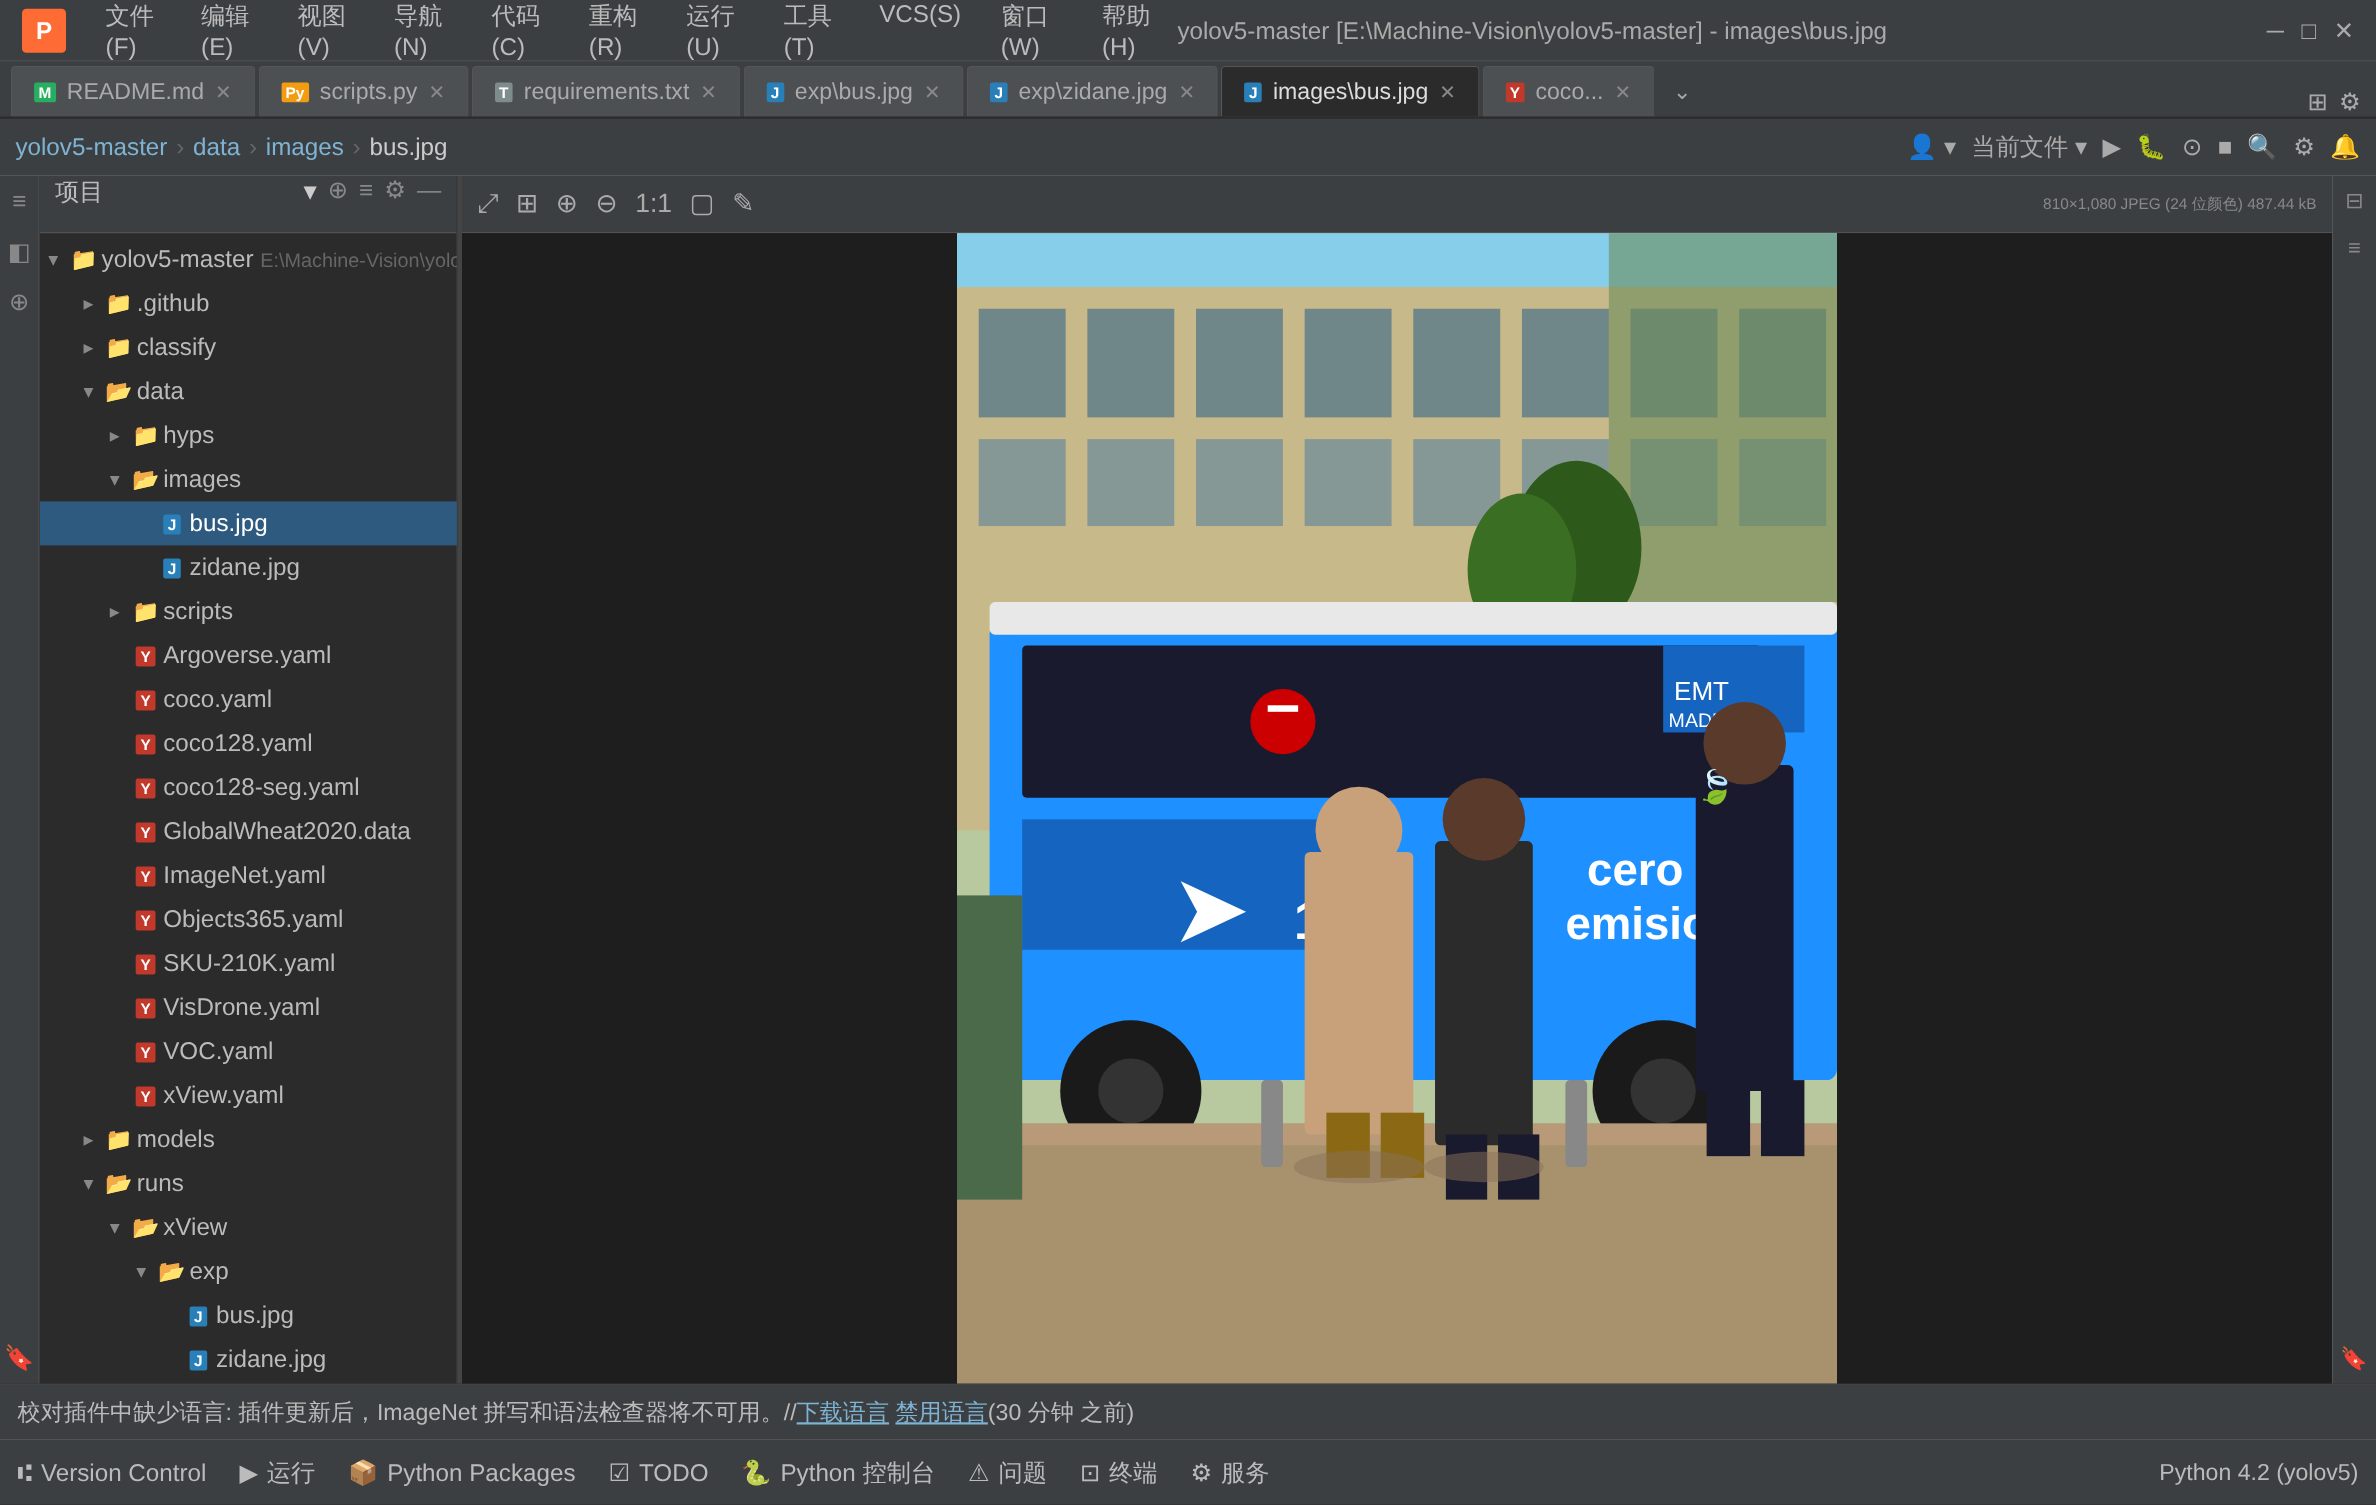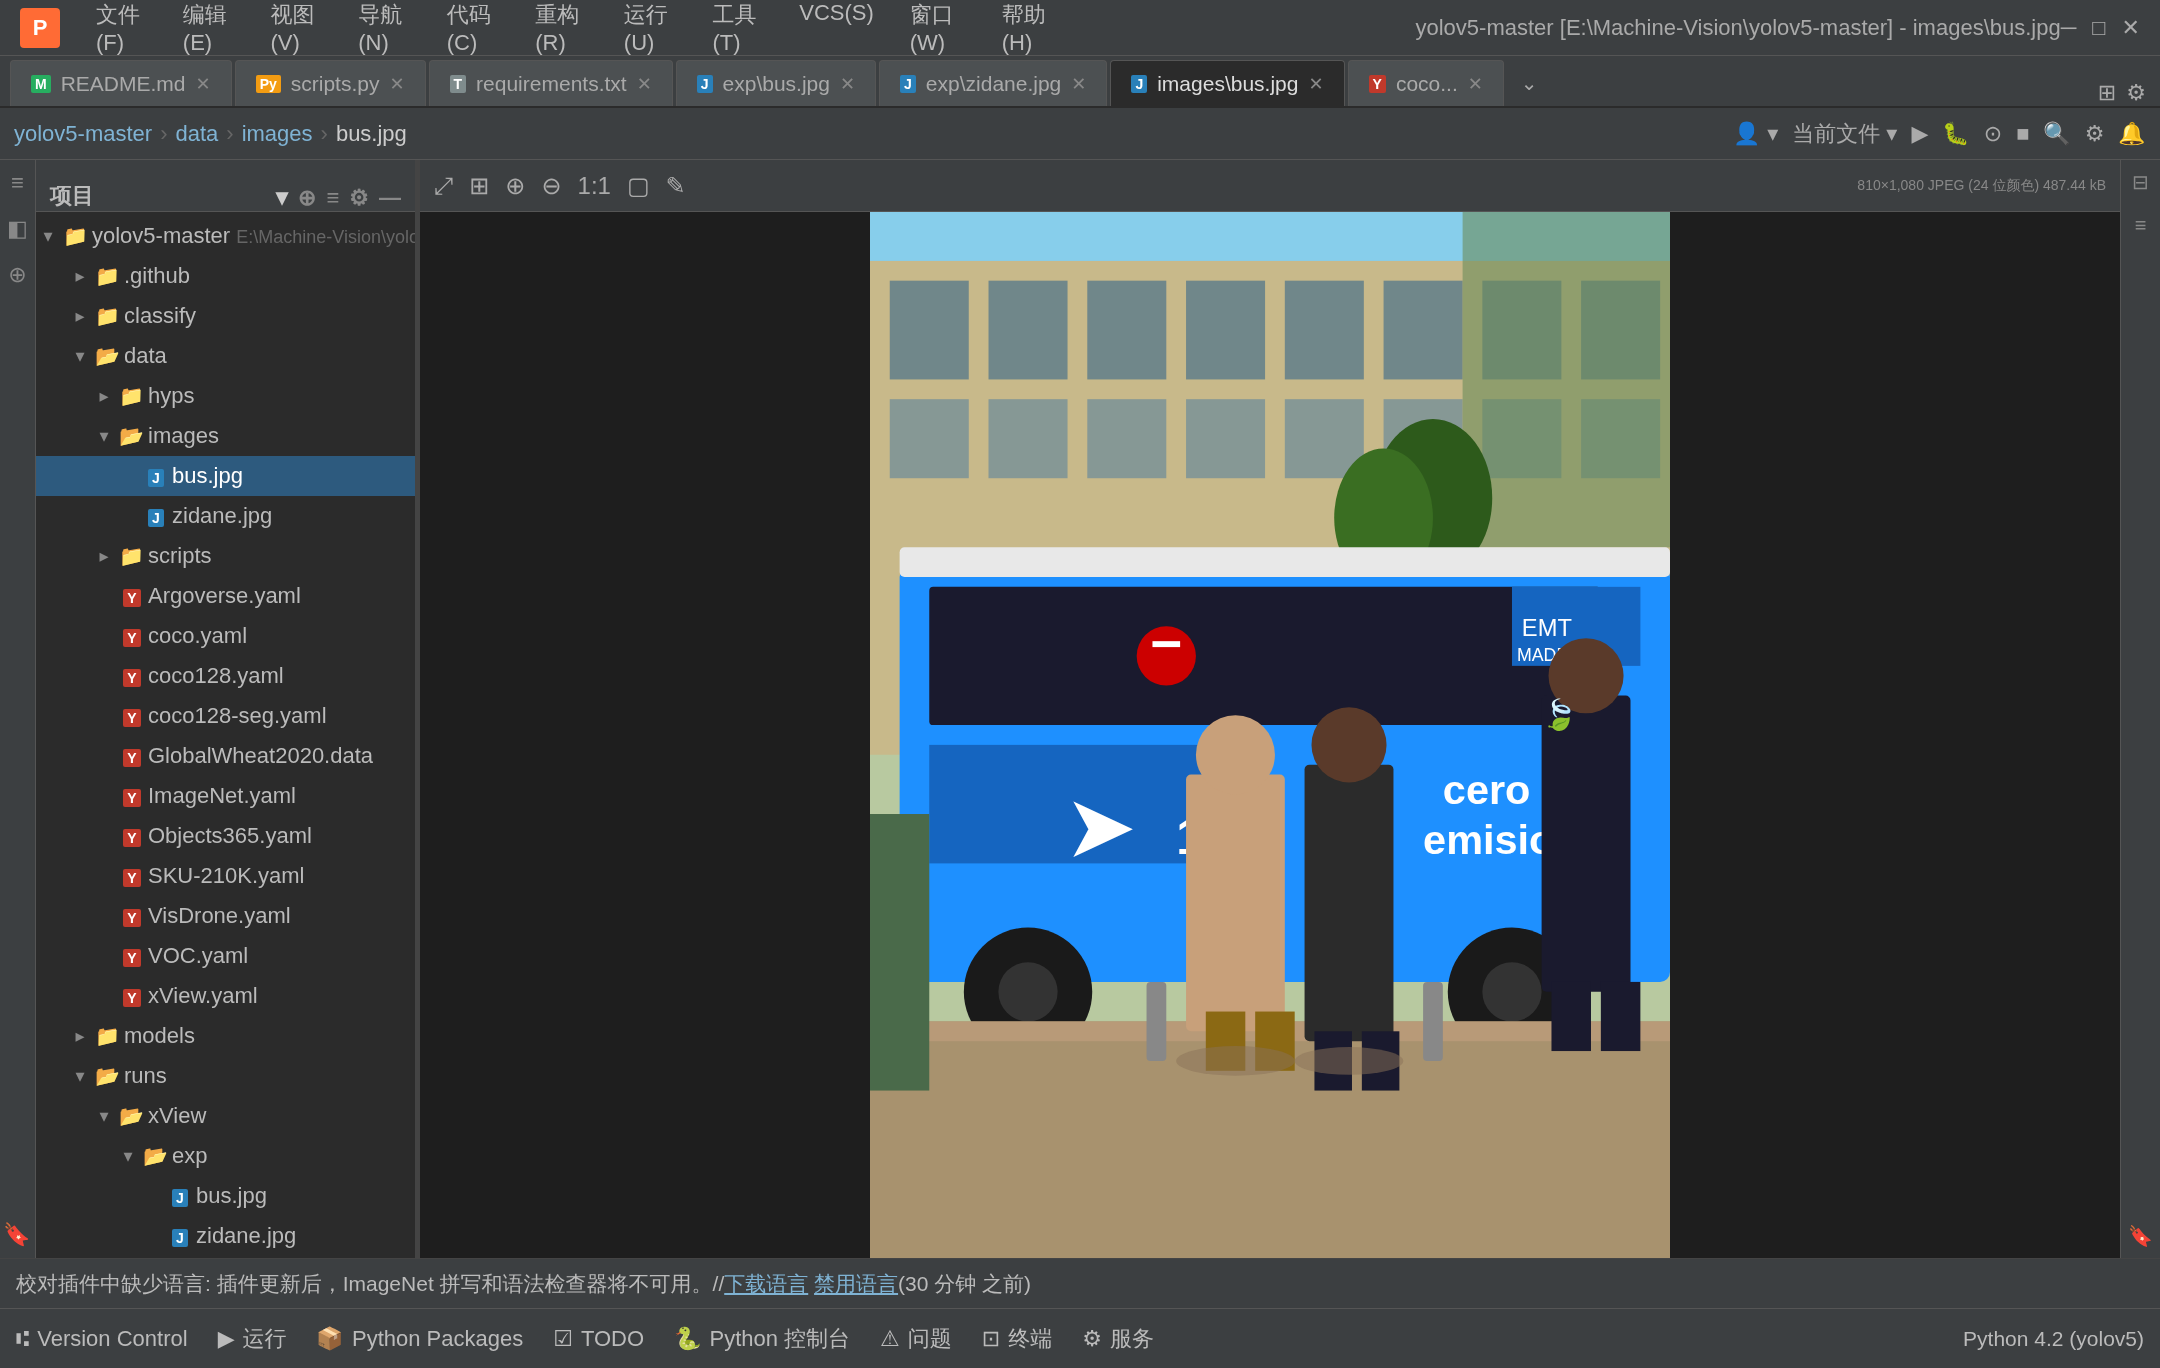--- a/index.html
+++ b/index.html
@@ -38,21 +38,21 @@
     }
     #title-bar .menu-item {
       padding: 4px 16px;
       font-size: 22px;
       color: #bbb;
       cursor: pointer;
       border-radius: 3px;
     }
     #title-bar .title-text {
       flex: 1;
-      text-align: right;
+      text-align: left;
       font-size: 22px;
       color: #aaa;
     }
     #title-bar .window-controls {
       display: flex; gap: 16px;
     }
     #title-bar .win-btn {
       font-size: 22px; color: #aaa; cursor: pointer;
     }
 
@@ -173,26 +173,25 @@
       border-right: 1px solid #444;
       display: flex;
       flex-direction: column;
       flex-shrink: 0;
       overflow: hidden;
     }
     #sidebar-header {
       height: 52px;
       background: #3c3f41;
       display: flex;
-      align-items: flex-end;
+      align-items: flex-start;
       padding: 0 14px;
       gap: 10px;
       border-bottom: 1px solid #555;
       flex-shrink: 0;
-      font-weight: bold;
     }
     #sidebar-header .sidebar-title {
       font-size: 22px; color: #bbb; flex: 1;
     }
     #sidebar-header .sidebar-icon {
       font-size: 22px; color: #888; cursor: pointer;
     }
     #file-tree {
       flex: 1;
       overflow-y: auto;

